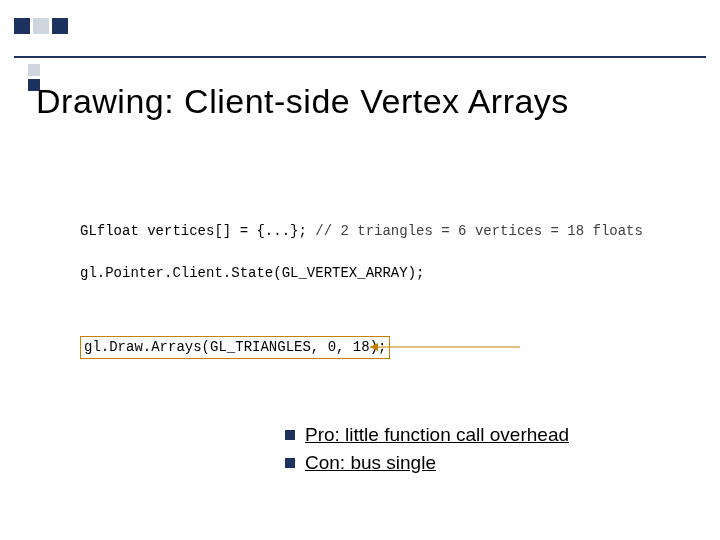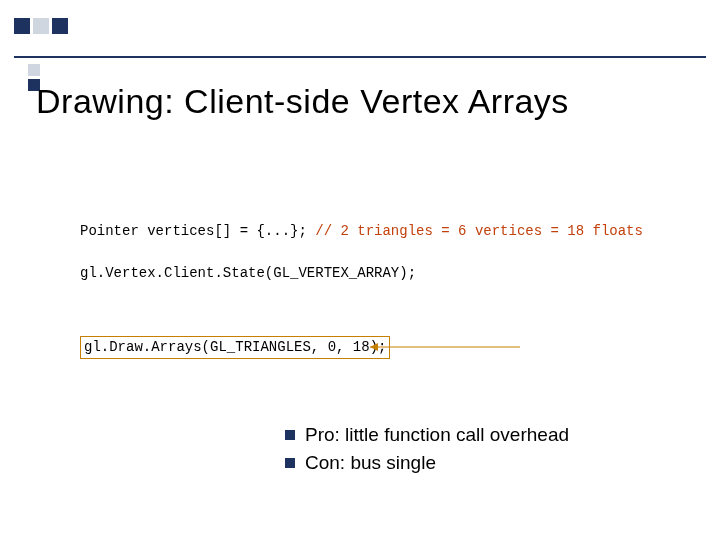--- a/index.html
+++ b/index.html
@@ -14,52 +14,52 @@
   .sqs { width: 12px; height: 12px; }
   .sqs.light { background: #d0d6e0; }
   .sqs.dark { background: #1d325f; }
   .title { position: absolute; top: 82px; left: 36px; right: 20px; font-size: 34px; font-weight: 400; letter-spacing: 0.5px; color: #000; }
   .codeblock { position: absolute; left: 80px; right: 40px; font-family: "Courier New", Courier, monospace; font-size: 14px; line-height: 1.35; color: #000; }
   .c1 { top: 222px; }
   .c2 { top: 264px; }
   .c3 { top: 336px; }
   .c4 { top: 378px; }
   .outline { border: 1px solid #c77f00; padding: 1px 3px; display: inline-block; }
-  .comment { color: #c2410c; }
+  .comment { color: #404040; }
   .callout-lines { position: absolute; top: 335px; left: 370px; width: 195px; height: 24px; pointer-events: none; }
   .callout-lines svg { overflow: visible; }
   .annot { position: absolute; top: 330px; left: 520px; border: 1px solid #c77f00; padding: 2px 8px; font-size: 15px; color: #000; white-space: nowrap; }
   .bullets { position: absolute; top: 424px; left: 285px; right: 30px; }
   .bul-row { display: flex; align-items: flex-start; gap: 10px; margin-bottom: 6px; }
   .bmark { width: 10px; height: 10px; background: #1d325f; margin-top: 6px; flex-shrink: 0; }
-  .btxt { font-size: 19px; color: #000; }
+  .btxt { font-size: 19px; color: #000; text-decoration: underline; }
 </style>
 </head>
 <body>
 <div class="slide">
 
   <div class="deco-row">
     <div class="sq dark"></div>
     <div class="sq light"></div>
     <div class="sq dark"></div>
   </div>
   <div class="rule"></div>
   <div class="deco-col">
     <div class="sqs light"></div>
     <div class="sqs dark"></div>
   </div>
 
   <div class="title">Drawing:  Client-side Vertex Arrays</div>
 
   <div class="codeblock c1">
-    <span>Pointer vertices[] = {...}; </span><span class="comment">// 2 triangles = 6 vertices = 18 floats</span>
+    <span>GLfloat vertices[] = {...}; </span><span class="comment">// 2 triangles = 6 vertices = 18 floats</span>
   </div>
 
   <div class="codeblock c2">
-    <div>gl.Vertex.Client.State(GL_VERTEX_ARRAY);</div>
+    <div>gl.Pointer.Client.State(GL_VERTEX_ARRAY);</div>
   </div>
 
   <div class="codeblock c3">
     <span class="outline">gl.Draw.Arrays(GL_TRIANGLES, 0, 18);</span>
   </div>
 
 
   <div class="callout-lines">
     <svg width="195" height="24">
       <line x1="0" y1="12" x2="150" y2="12" stroke="#c77f00" stroke-width="1"></line>

